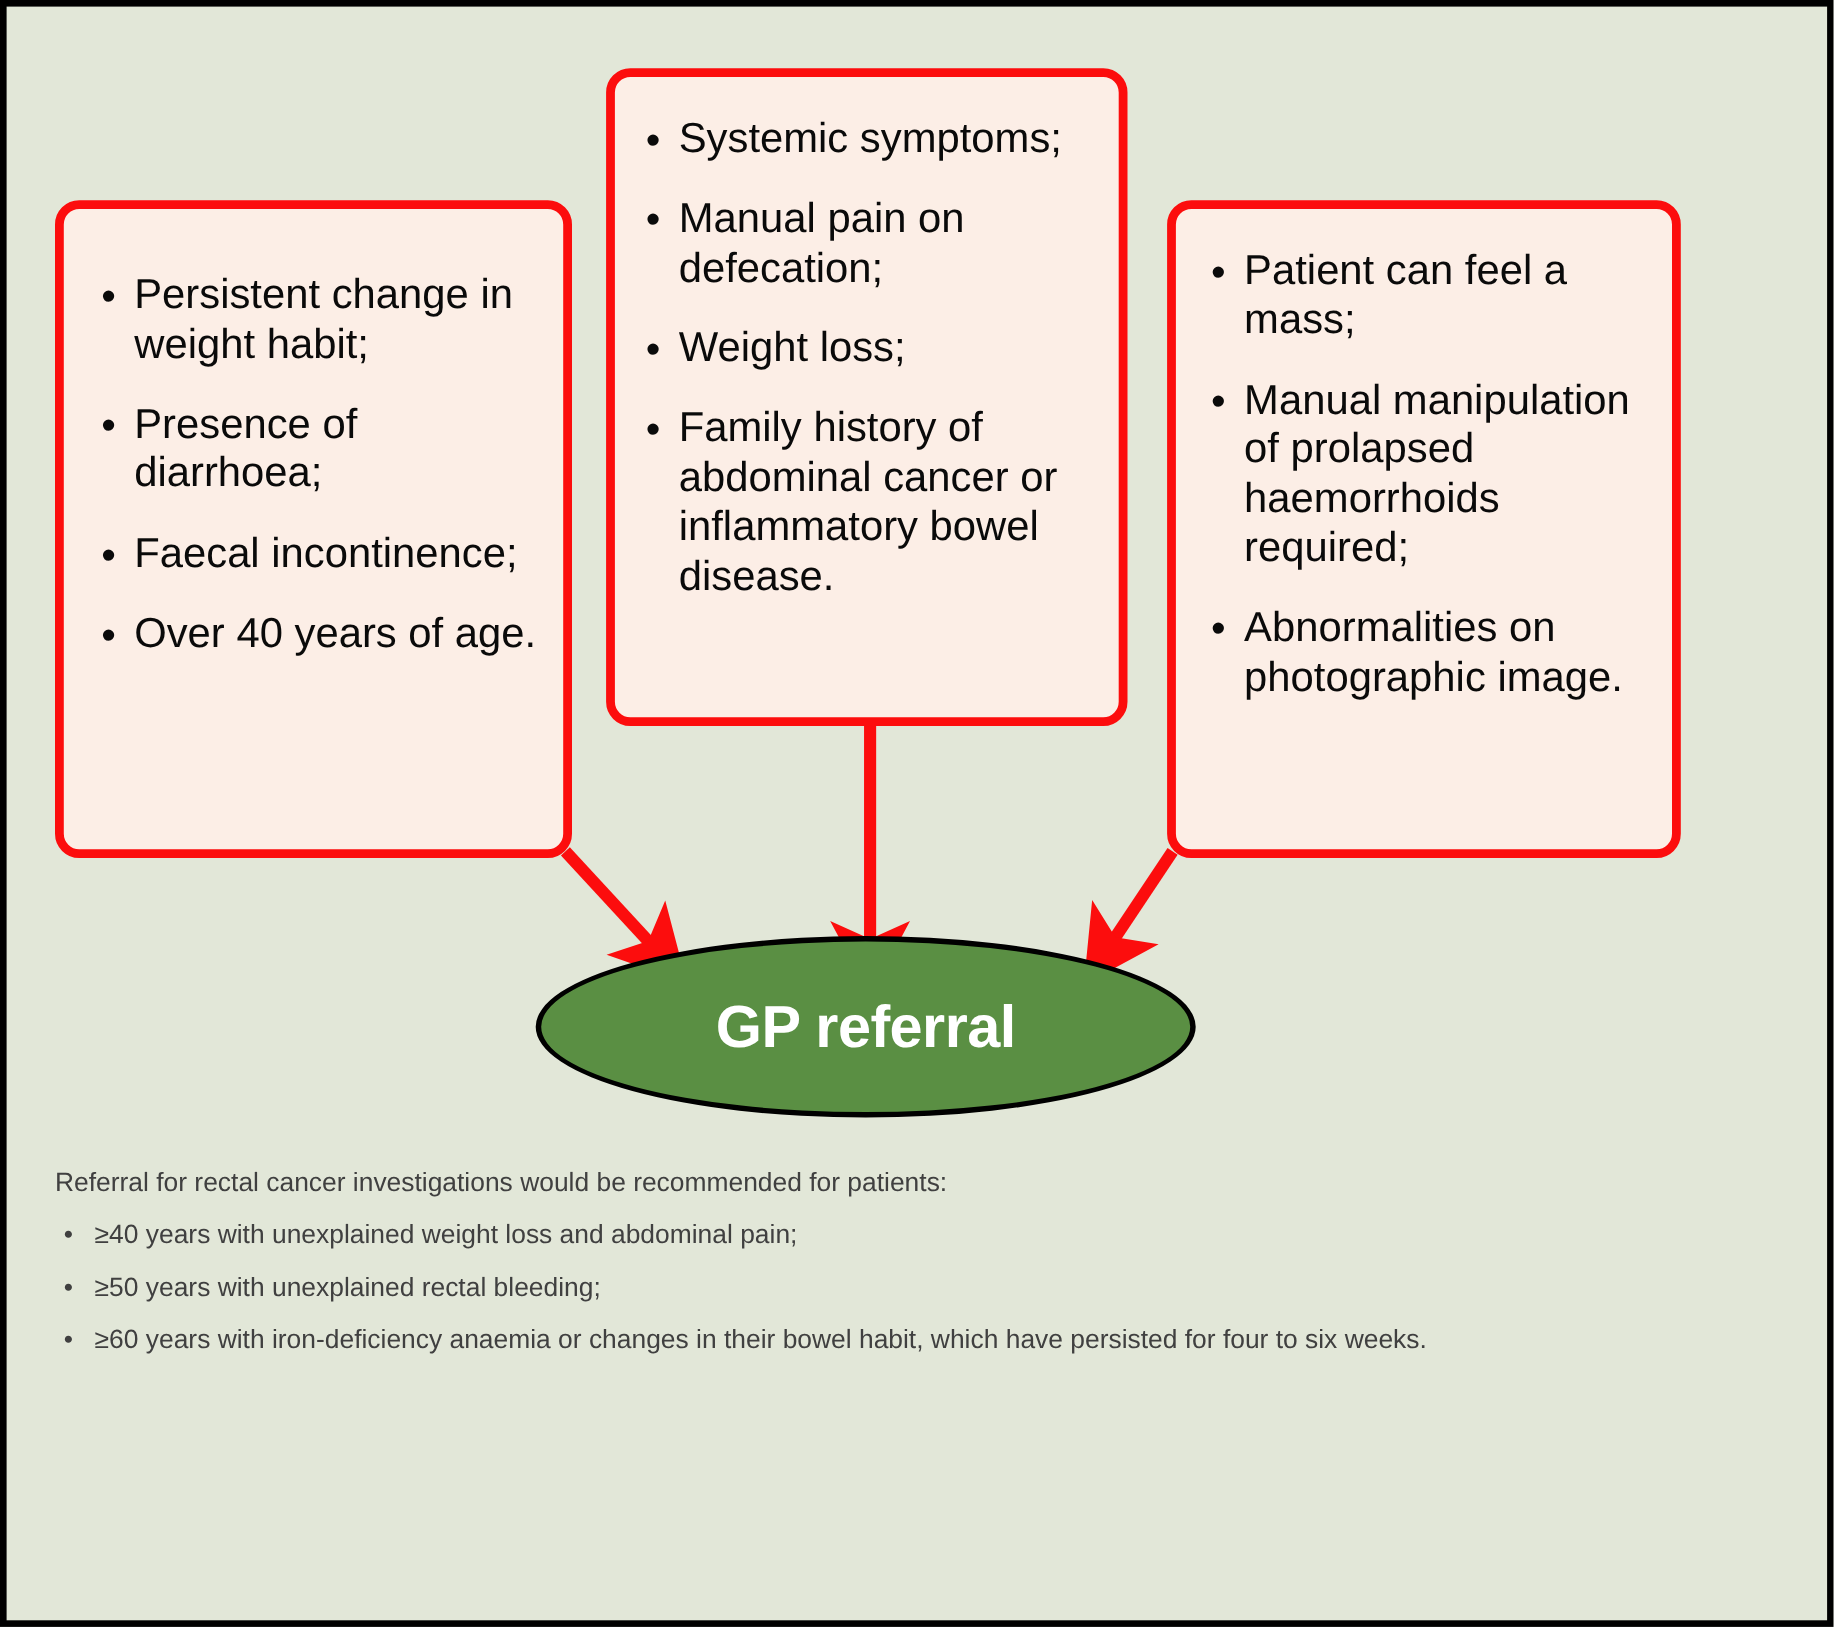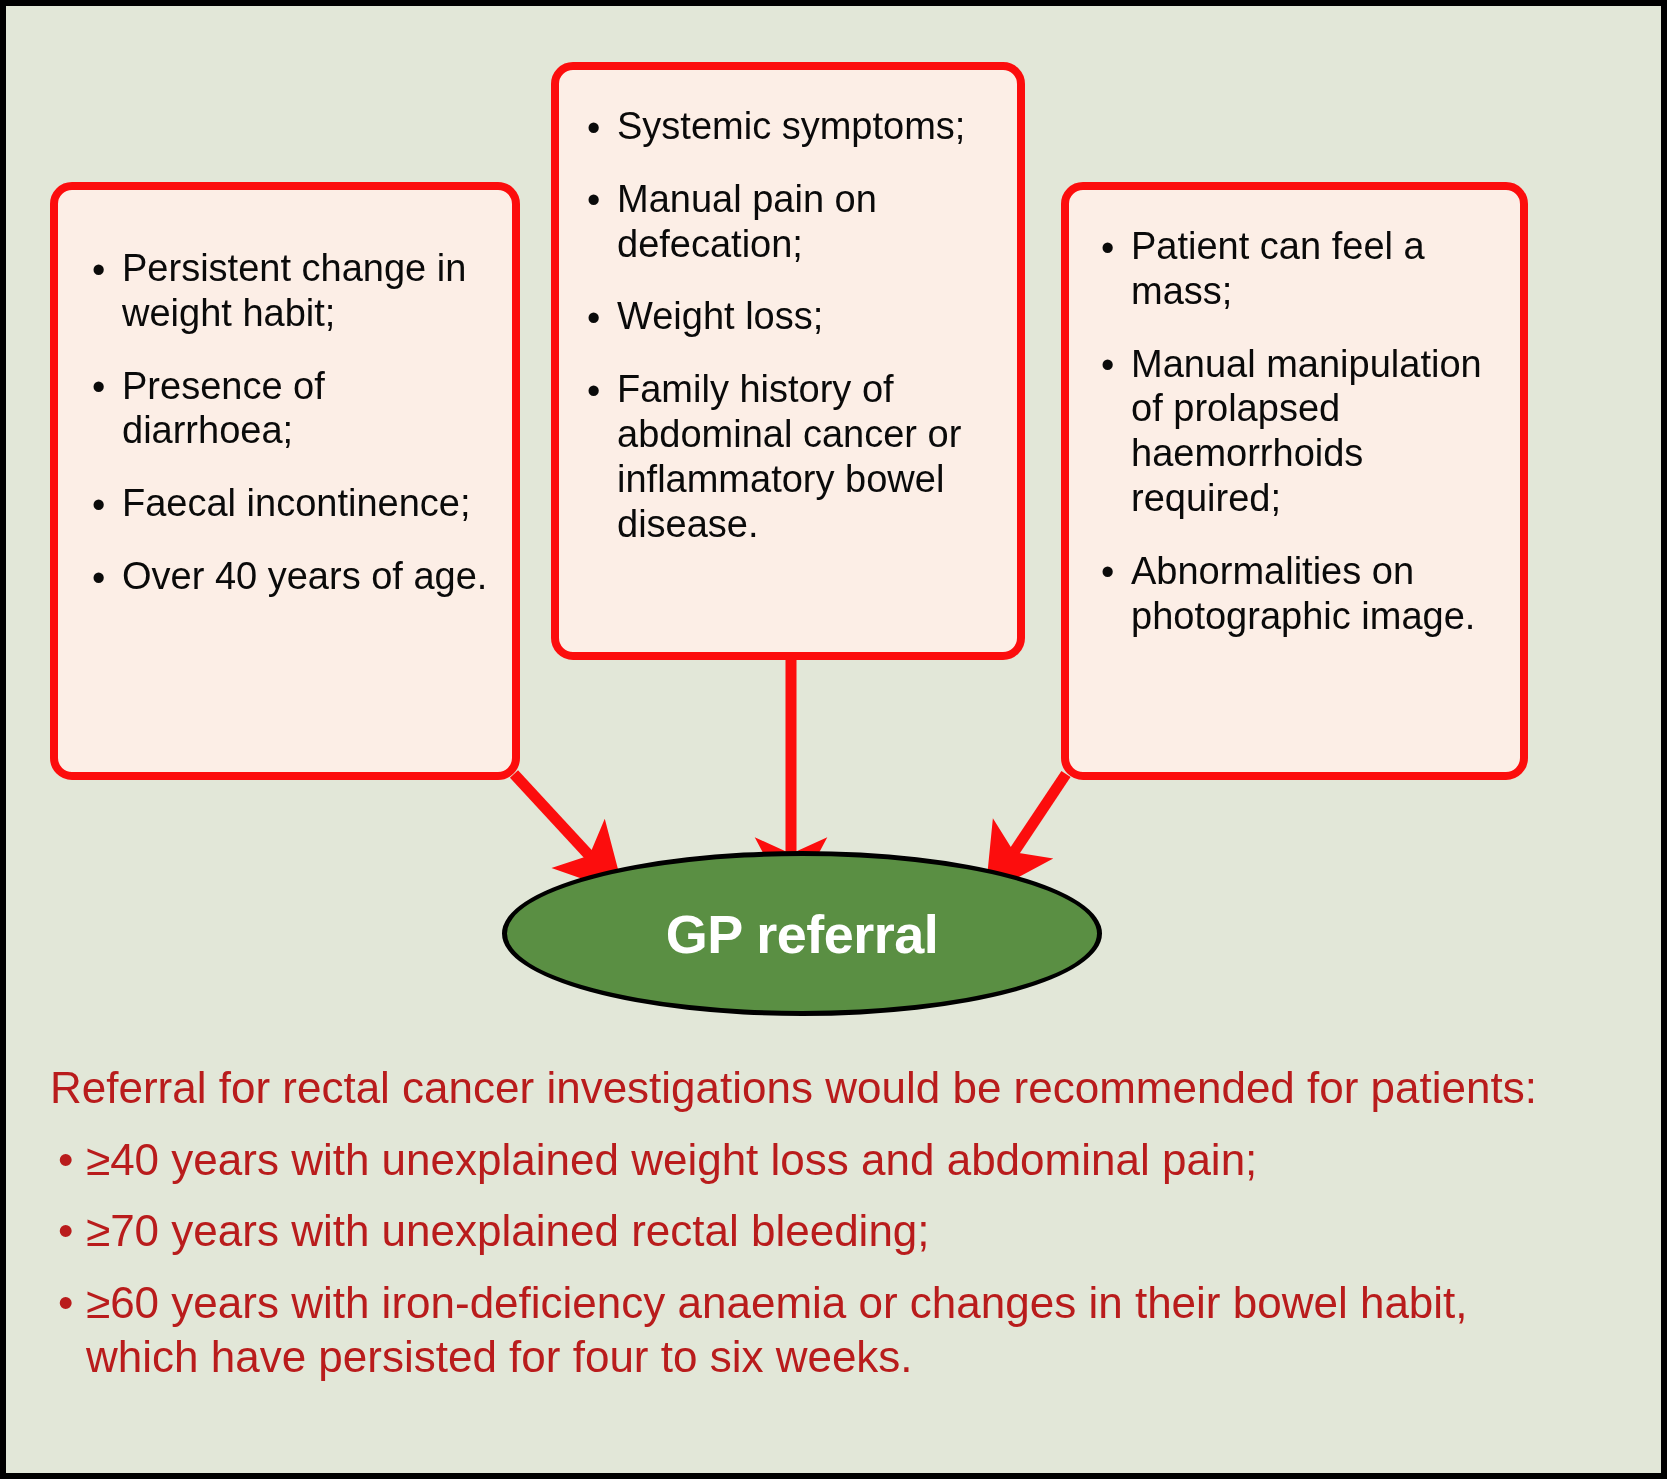--- a/index.html
+++ b/index.html
@@ -68,21 +68,21 @@
     left: 0;
     top: 0;
     width: 1655px;
     height: 1467px;
     z-index: 2;
   }
 
   
   #gp-ellipse {
     position: absolute;
-    left: 496px;
+    left: 481px;
     top: 845px;
     width: 600px;
     height: 165px;
     box-sizing: border-box;
     background: #5a8f43;
     border: 5px solid #000000;
     border-radius: 50%;
     z-index: 4;
     display: flex;
     align-items: center;
@@ -96,22 +96,22 @@
     letter-spacing: -0.5px;
   }
 
   
   #footer-note {
     position: absolute;
     left: 44px;
     top: 1055px;
     width: 1540px;
     z-index: 3;
-    color: #b91c1c;
-    font-size: 44px;
+    color: #404040;
+    font-size: 24px;
     line-height: 1.22;
   }
   #footer-note .intro {
     margin: 0 0 18px 0;
   }
   #footer-note ul {
     list-style: none;
     margin: 0;
     padding: 0;
   }
@@ -217,21 +217,21 @@
 
   <div id="footer-note">
     <p class="intro">Referral for rectal cancer investigations would be recommended for patients:</p>
     <ul>
       <li>
         <span class="bullet">•</span>
         <span>≥40 years with unexplained weight loss and abdominal pain;</span>
       </li>
       <li>
         <span class="bullet">•</span>
-        <span>≥70 years with unexplained rectal bleeding;</span>
+        <span>≥50 years with unexplained rectal bleeding;</span>
       </li>
       <li>
         <span class="bullet">•</span>
         <span>≥60 years with iron-deficiency anaemia or changes in their bowel habit, which have persisted for four to six weeks.</span>
       </li>
     </ul>
   </div>
 
 </div>
 

